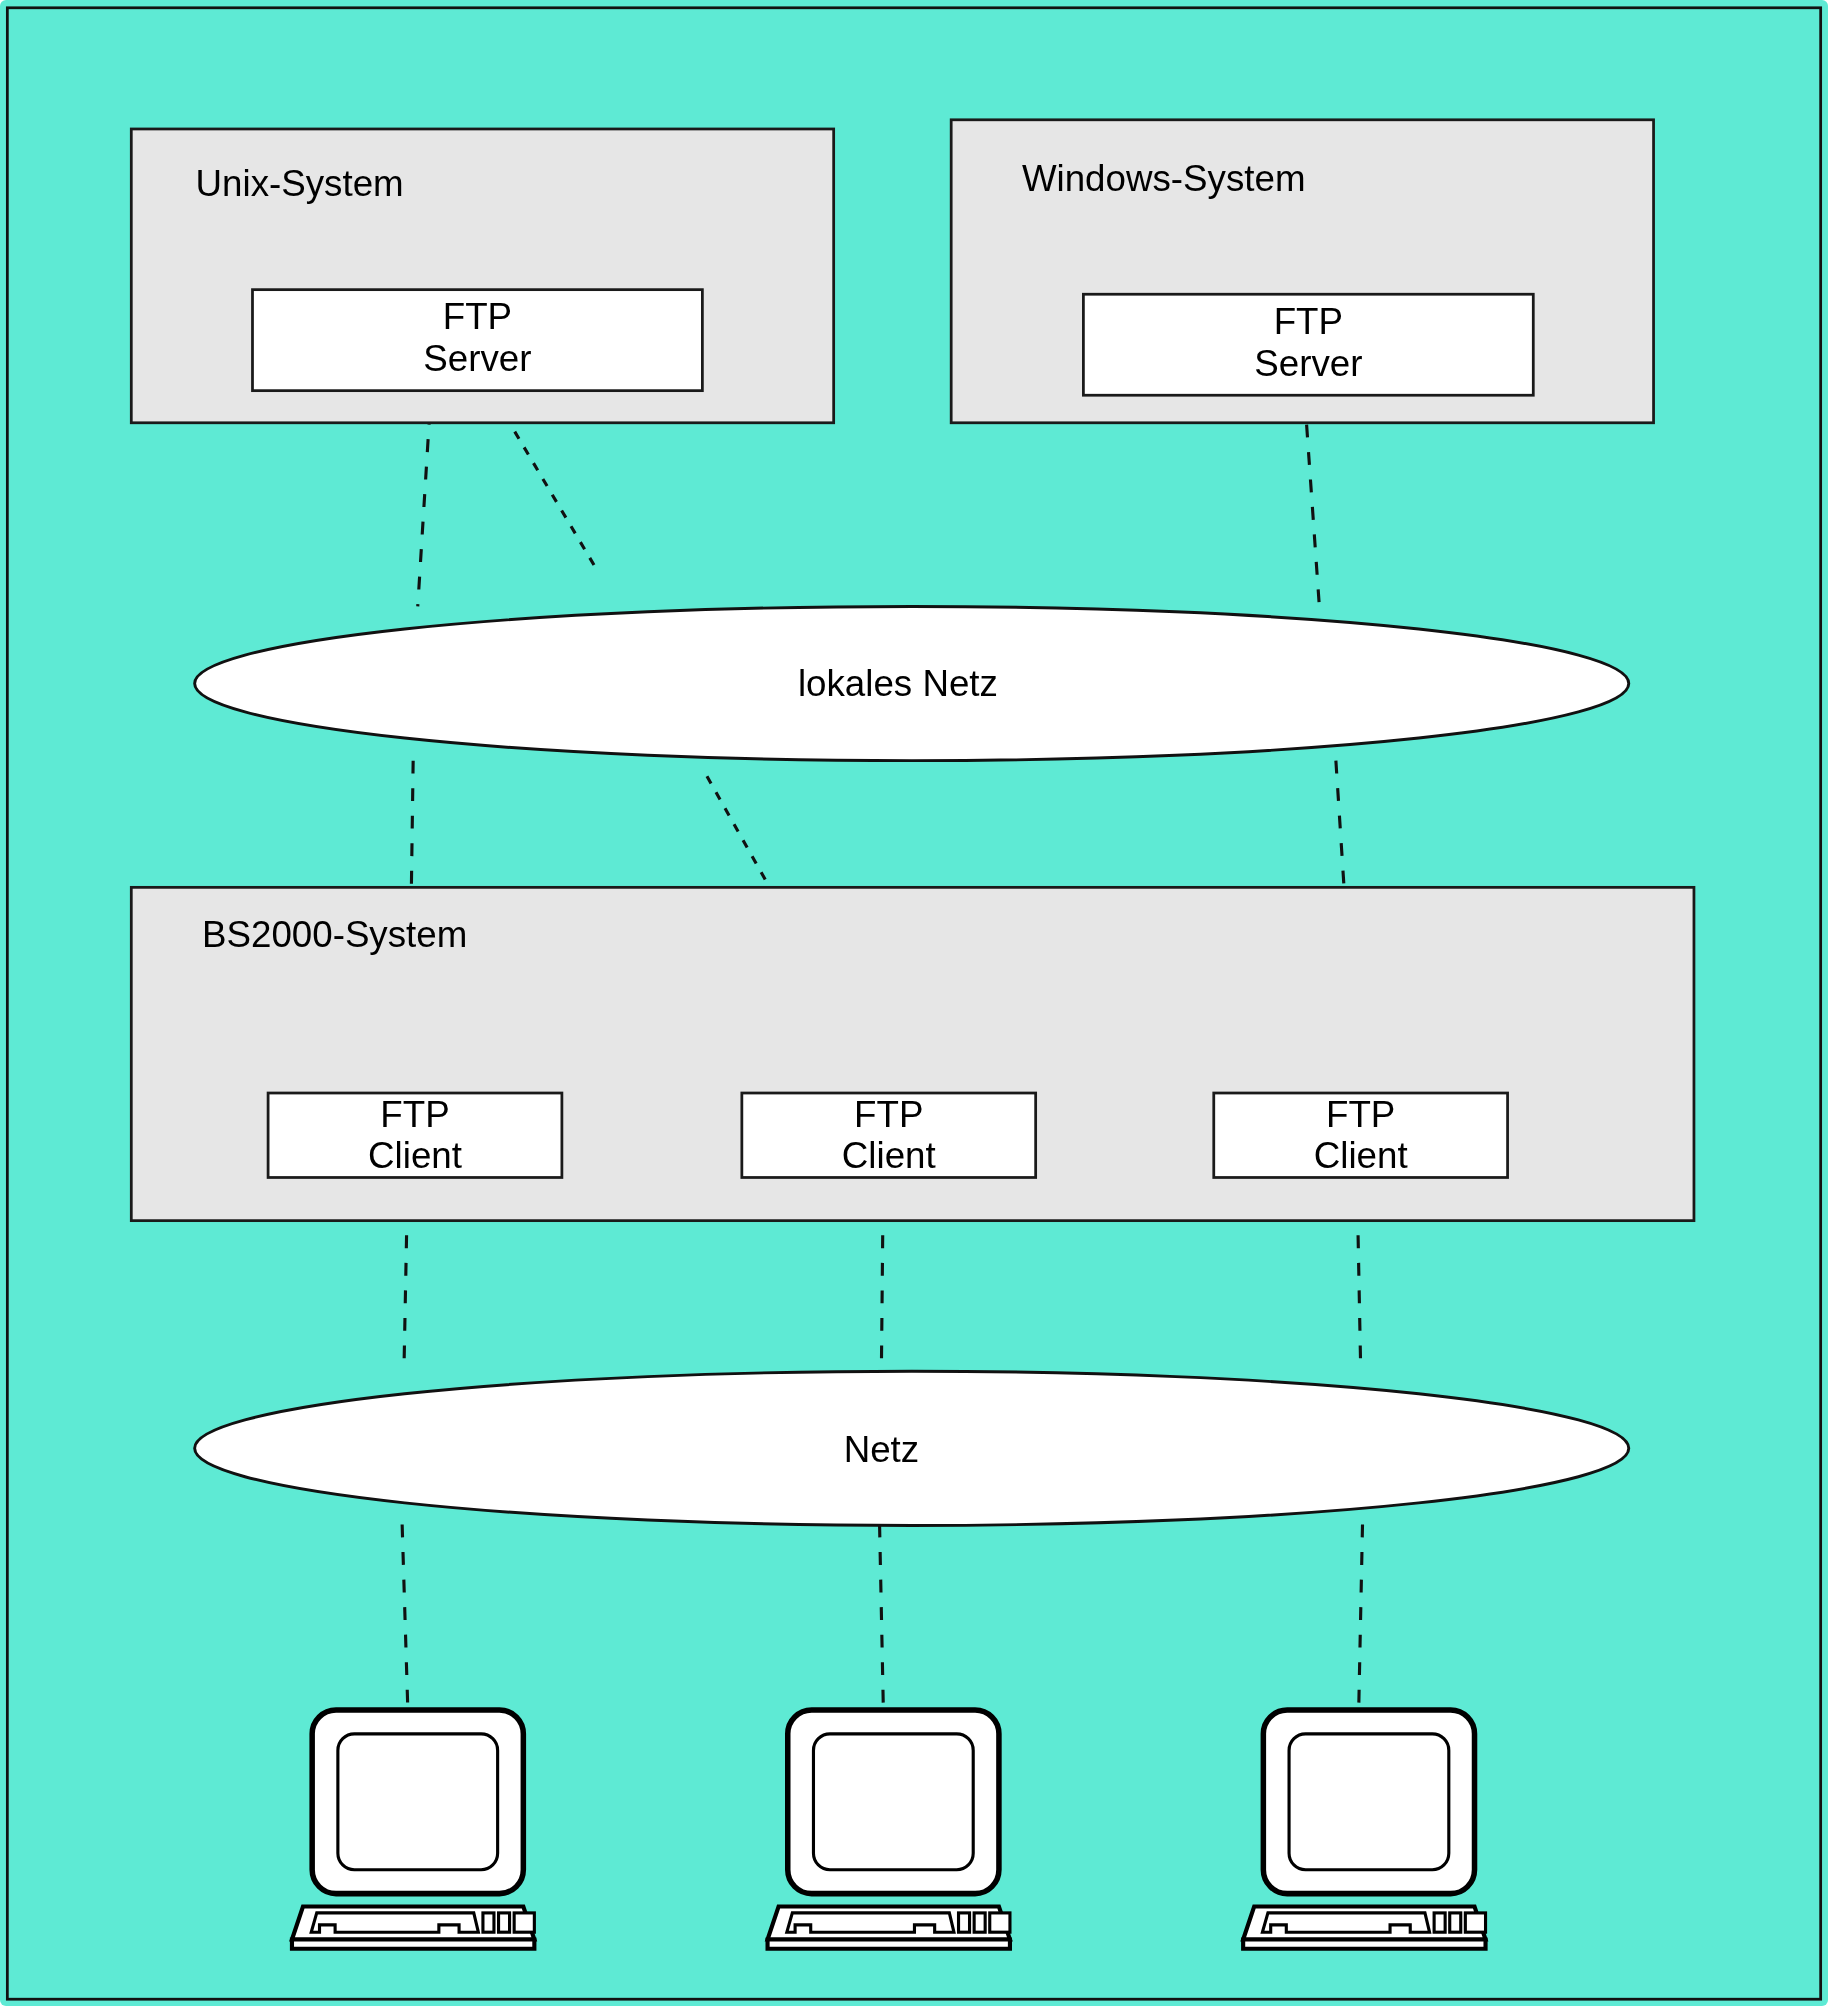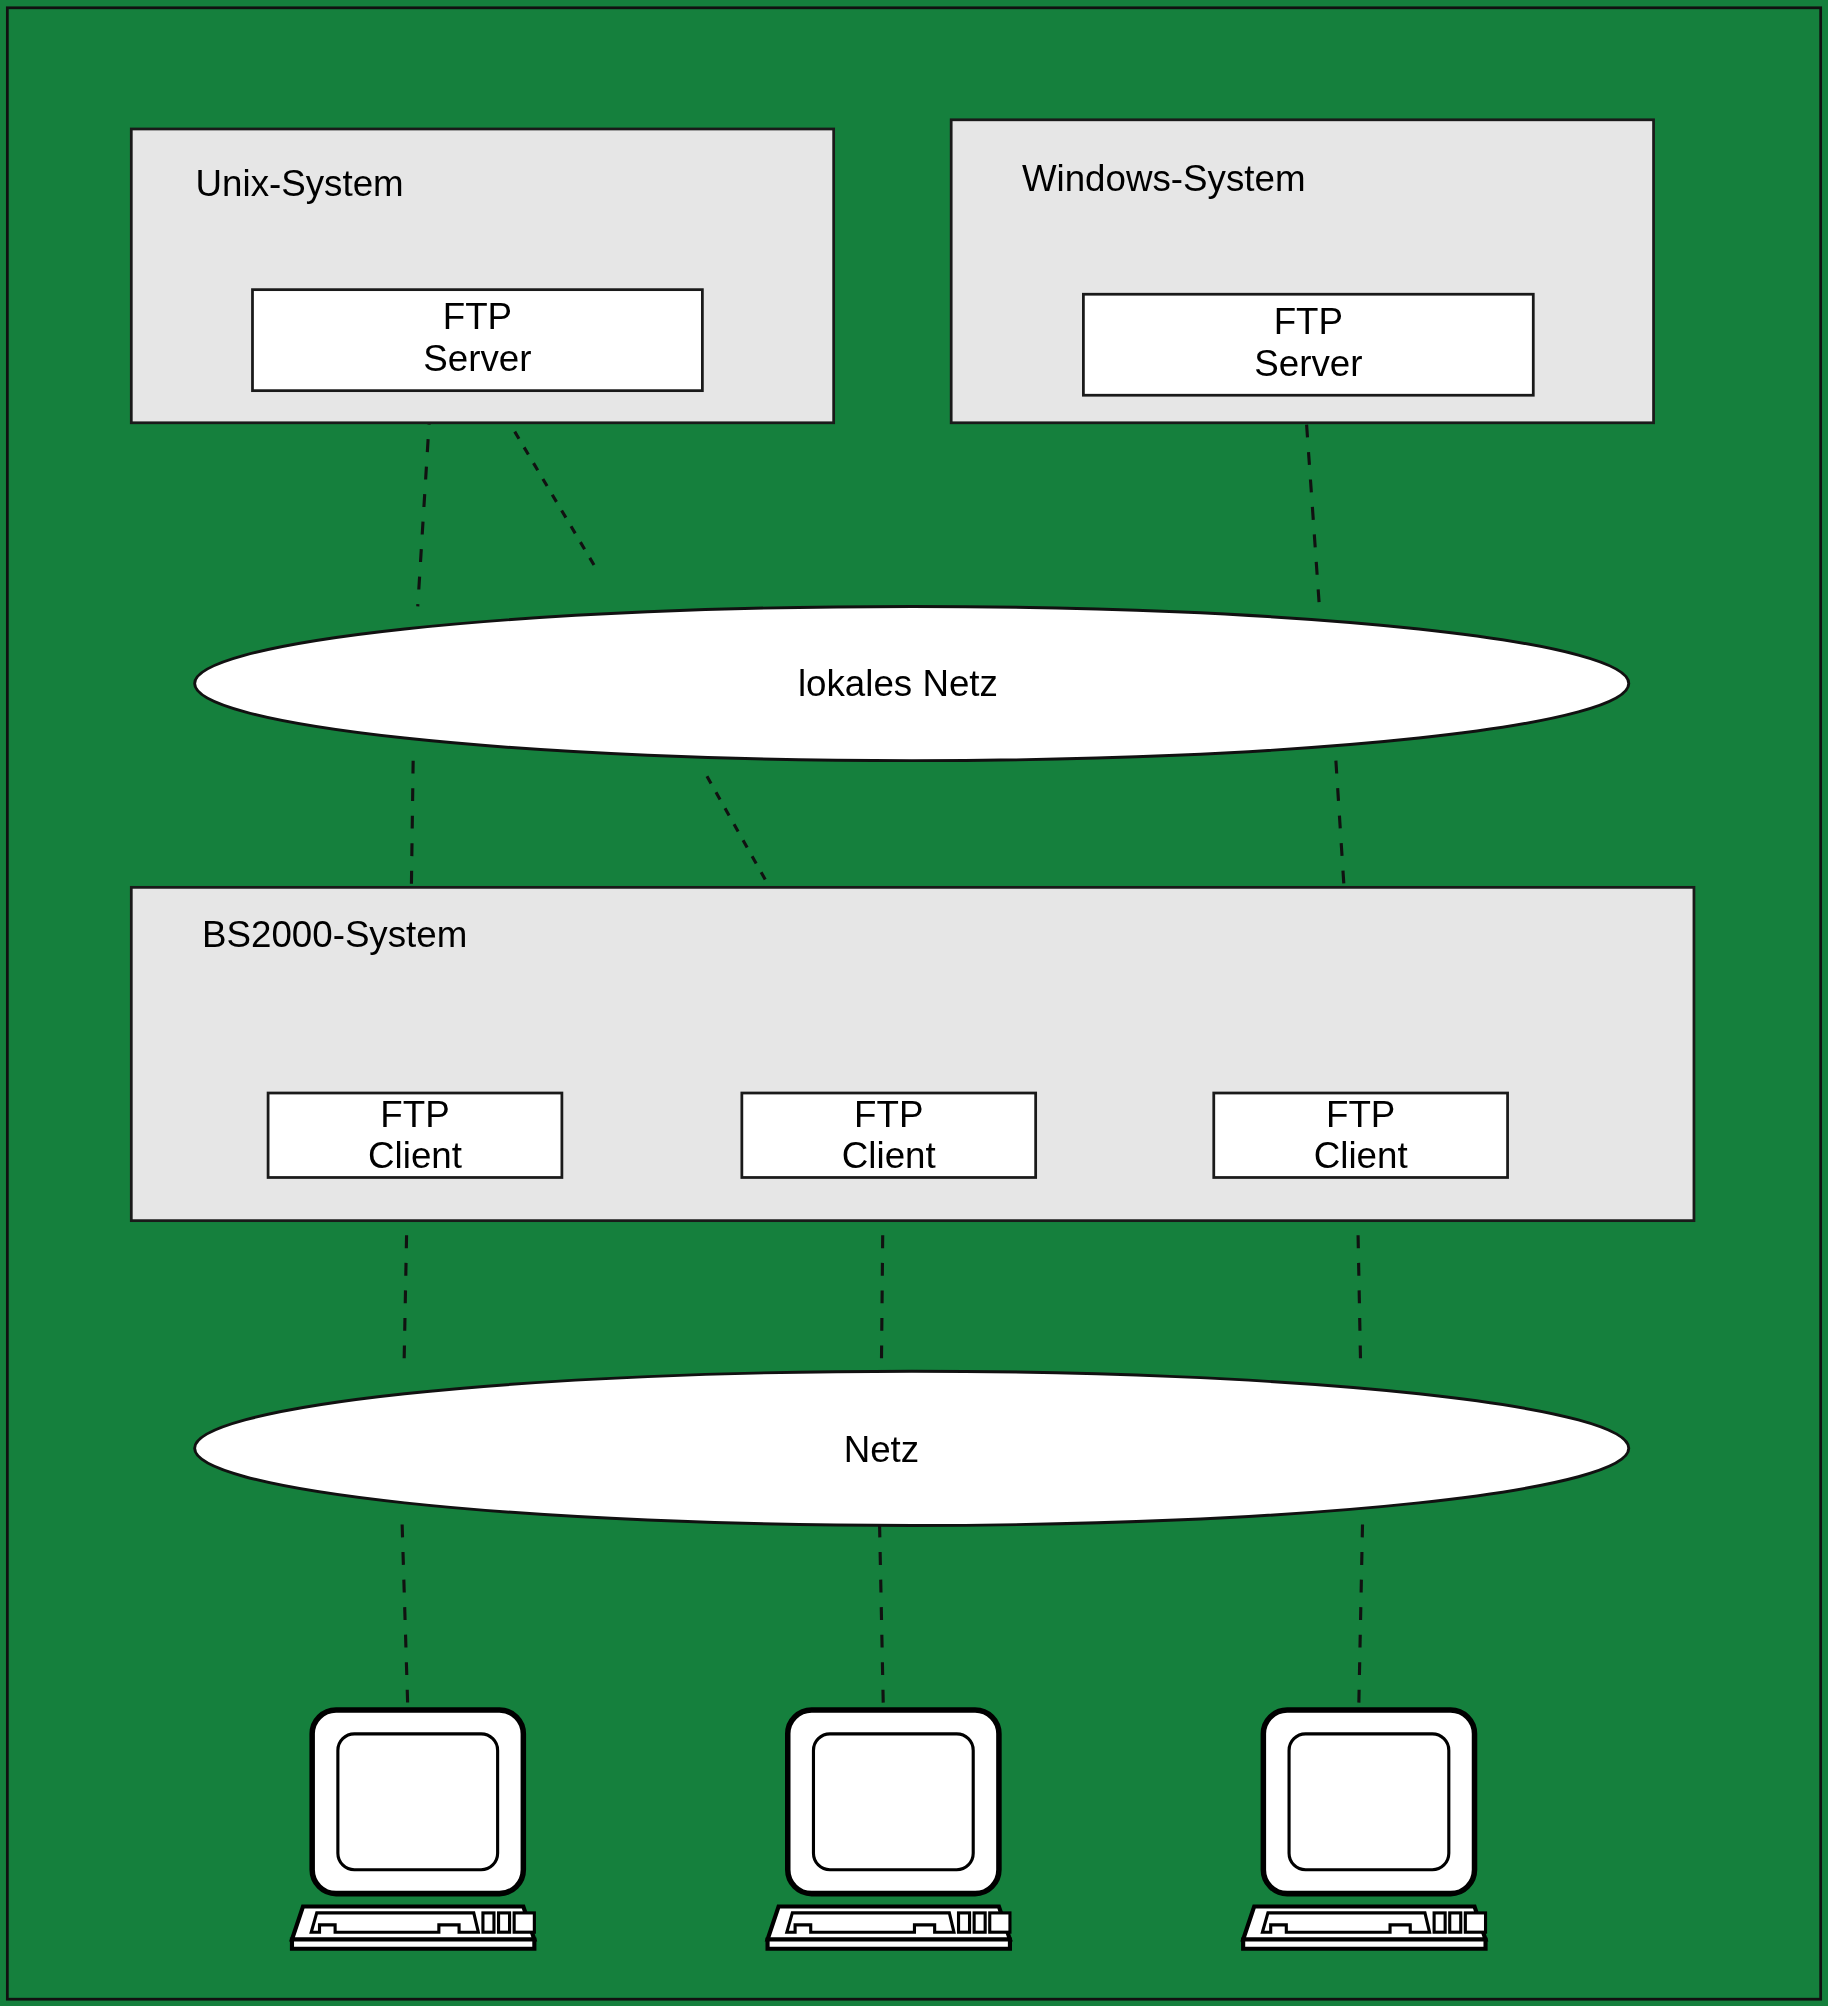--- a/index.html
+++ b/index.html
@@ -7,21 +7,22 @@
     padding: 0;
     background: #ffffff;
   }
   body {
     font-family: "Liberation Sans", sans-serif;
   }
   #canvas-wrap {
     position: relative;
     width: 1828px;
     height: 2006px;
-    background: #15803d;
+    background: #5eead4;
+    border-radius: 6px;
   }
   svg#diagram {
     display: block;
     width: 1828px;
     height: 2007px;
   }
   .sys-box {
     fill: #e6e6e6;
     stroke: #1a1a1a;
     stroke-width: 3;

